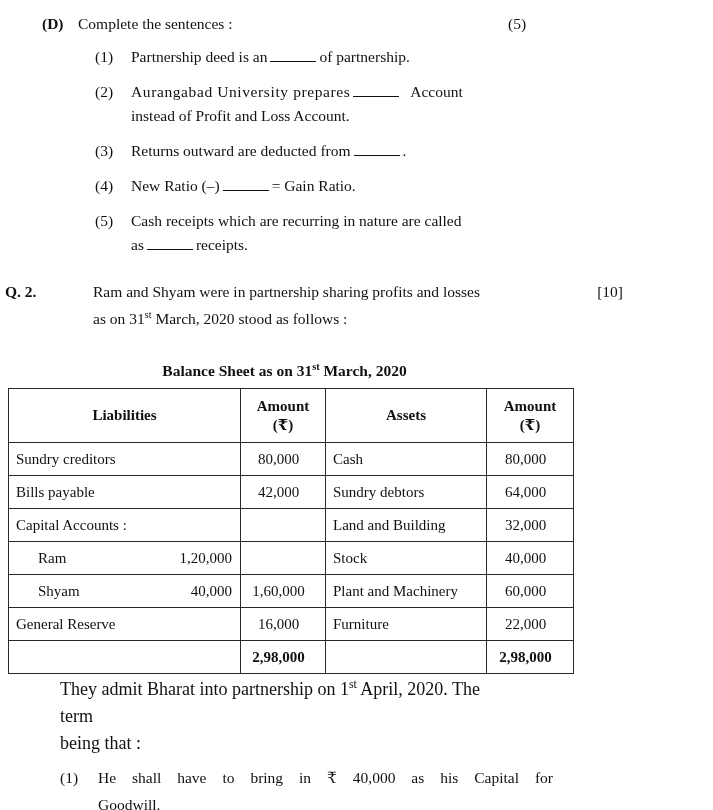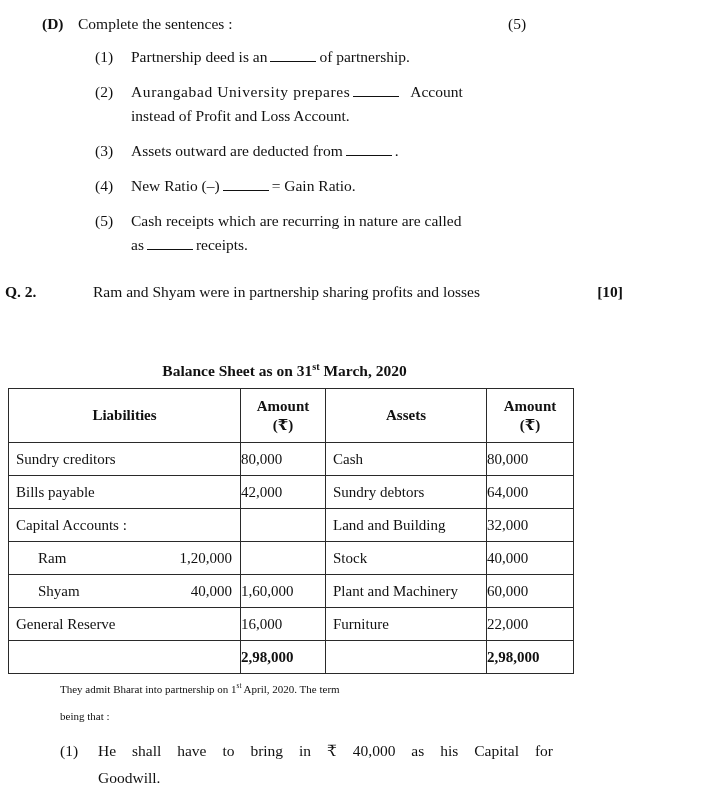--- a/index.html
+++ b/index.html
@@ -99,21 +99,21 @@
     width: 530px;
     font-size: 15.5px;
     line-height: 27px;
   }
   #q2 .q2-l1 {
     display: flex;
     justify-content: space-between;
     align-items: baseline;
   }
   #q2 .q2-l1 .q2-marks {
-    font-weight: bold;
+    font-weight: normal;
     margin-left: 10px;
   }
   sup {
     font-size: 0.66em;
     vertical-align: super;
     line-height: 0;
   }
 
   
   #bs-title {
@@ -146,21 +146,21 @@
     text-align: center;
     height: 53px;
     line-height: 19px;
   }
   .col-liab { width: 232px; }
   .col-amt1 { width: 85px; }
   .col-asset { width: 161px; }
   .col-amt2  { width: 87px; }
 
   .cell-pad-l { padding-left: 7px !important; text-align: left; }
-  .cell-pad-r { padding-right: 9px !important; text-align: left; font-family: Liberation Serif, serif; }
+  .cell-pad-r { padding-right: 9px !important; text-align: center; font-family: Liberation Serif, serif; }
 
   #balance-sheet tbody td {
     height: 32px;
   }
   .liab-cell {
     position: relative;
   }
   .liab-inner {
     display: flex;
     justify-content: space-between;
@@ -191,21 +191,21 @@
   
   #closing {
     position: absolute;
     left: 0;
     top: 676px;
     width: 713px;
   }
   #closing .c-para {
     margin-left: 60px;
     width: 455px;
-    font-size: 11px;
+    font-size: 18px;
     line-height: 27px;
   }
   #closing .c-item {
     position: relative;
     margin-left: 60px;
     width: 455px;
     padding-left: 38px;
     font-size: 15.5px;
     line-height: 27px;
     margin-top: 7px;
@@ -244,21 +244,21 @@
       </div>
 
       <div class="d-item">
         <span class="num">(2)</span>
         <span class="sp-wide">Aurangabad  University  prepares</span><span class="blank"></span>&nbsp;&nbsp;<span>Account</span><br>
         <span>instead of Profit and Loss Account.</span>
       </div>
 
       <div class="d-item">
         <span class="num">(3)</span>
-        <span>Assets outward are deducted from</span><span class="blank"></span><span>.</span>
+        <span>Returns outward are deducted from</span><span class="blank"></span><span>.</span>
       </div>
 
       <div class="d-item">
         <span class="num">(4)</span>
         <span>New Ratio (–)</span><span class="blank"></span><span>= Gain Ratio.</span>
       </div>
 
       <div class="d-item">
         <span class="num">(5)</span>
         <span>Cash receipts which are recurring in nature are called</span><br>
@@ -268,20 +268,21 @@
     </div>
   </div>
 
   <div id="q2">
     <span class="q2-marker">Q. 2.</span>
     <div class="q2-body">
       <div class="q2-l1">
         <span>Ram and Shyam were in partnership sharing profits and losses</span>
         <span class="q2-marks">[10]</span>
       </div>
+      <div><span>as on 31</span><sup>st</sup><span> March, 2020 stood as follows :</span></div>
     </div>
   </div>
 
   <div id="bs-title"><span>Balance Sheet as on 31</span><sup>st</sup><span> March, 2020</span></div>
 
   <table id="balance-sheet">
     <colgroup>
       <col class="col-liab">
         <col class="col-amt1">
         <col class="col-asset">

